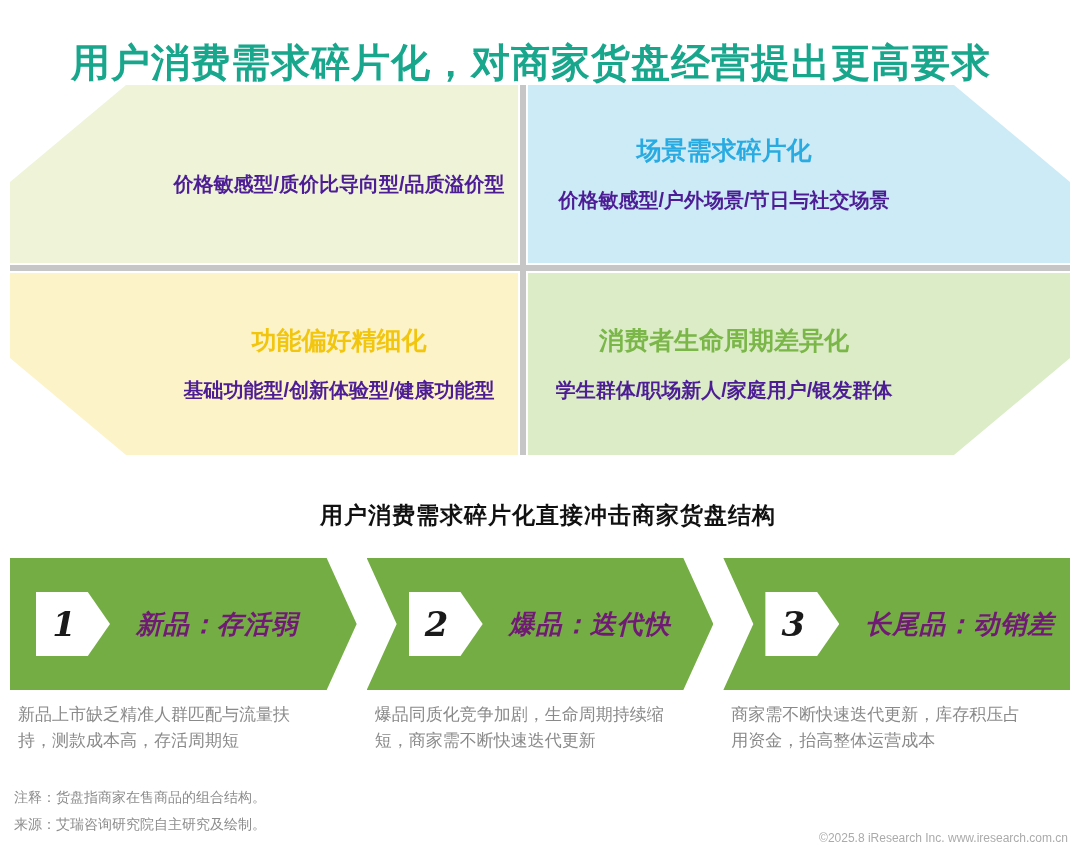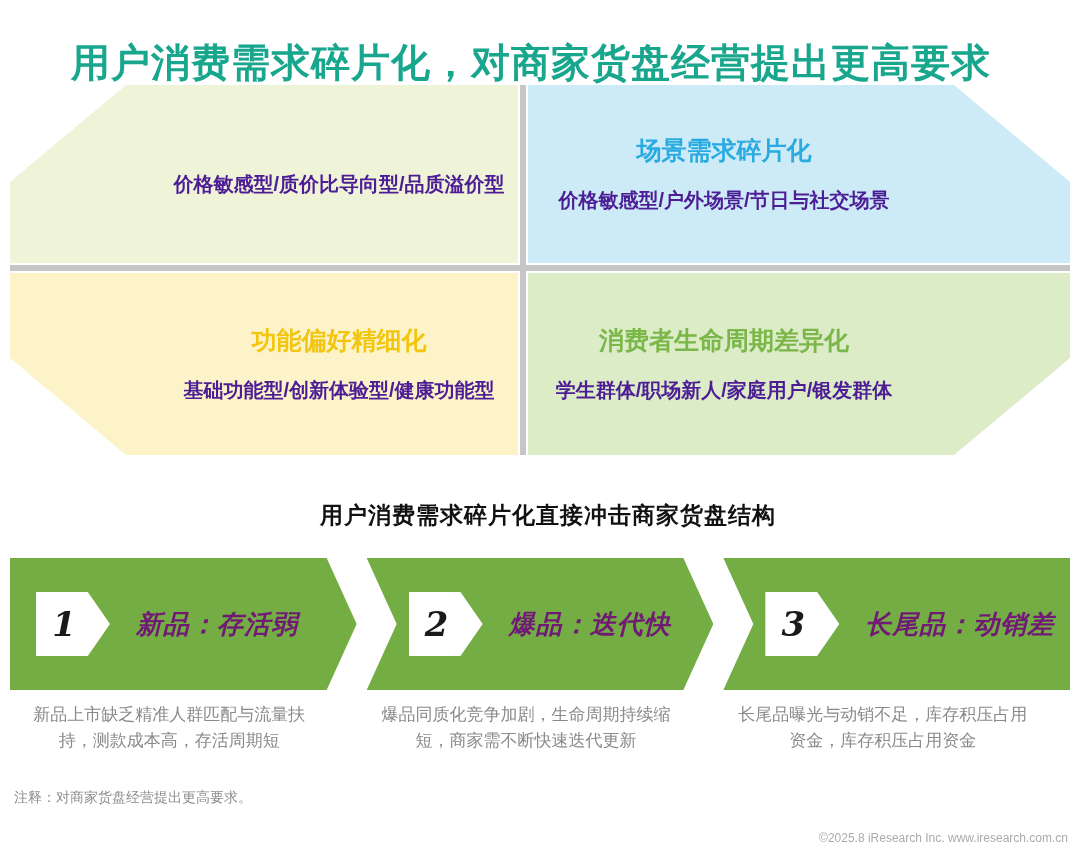--- a/index.html
+++ b/index.html
@@ -58,21 +58,21 @@
   }
   .step-label{
     margin-left:26px;color:#701a75;font-size:26px;font-weight:bold;font-style:italic;
     letter-spacing:1px;white-space:nowrap;
   }
 
   
   .step-descs{position:absolute;left:10px;top:702px;width:1060px;display:flex;gap:10px;}
   .step-desc{
     flex:1 1 0;box-sizing:border-box;padding:0 36px 0 8px;
-    font-size:17px;line-height:1.55;color:#8a8a8a;text-align:center;
+    font-size:17px;line-height:1.55;color:#8a8a8a;text-align:left;
   }
 
   
   .footer-left{position:absolute;left:14px;top:784px;font-size:14px;color:#8c8c8c;line-height:1.95;}
   .footer-right{position:absolute;right:12px;bottom:6px;font-size:12px;color:#ababab;}
 </style>
 </head>
 <body>
 
 <div class="slide">
@@ -122,21 +122,22 @@
       <div class="badge">
         <span>3</span>
       </div>
       <div class="step-label">长尾品：动销差</div>
     </div>
   </div>
 
   <div class="step-descs">
     <div class="step-desc">新品上市缺乏精准人群匹配与流量扶持，测款成本高，存活周期短</div>
     <div class="step-desc">爆品同质化竞争加剧，生命周期持续缩短，商家需不断快速迭代更新</div>
-    <div class="step-desc">长尾品曝光与动销不足，库存积压占用资金，库存积压占用资金</div>
+    <div class="step-desc">商家需不断快速迭代更新，库存积压占用资金，抬高整体运营成本</div>
   </div>
 
   <div class="footer-left">
-    <div>注释：对商家货盘经营提出更高要求。</div>
+    <div>注释：货盘指商家在售商品的组合结构。</div>
+    <div>来源：艾瑞咨询研究院自主研究及绘制。</div>
   </div>
   <div class="footer-right">©2025.8 iResearch Inc. www.iresearch.com.cn</div>
 
 </div>
 
 </body></html>

